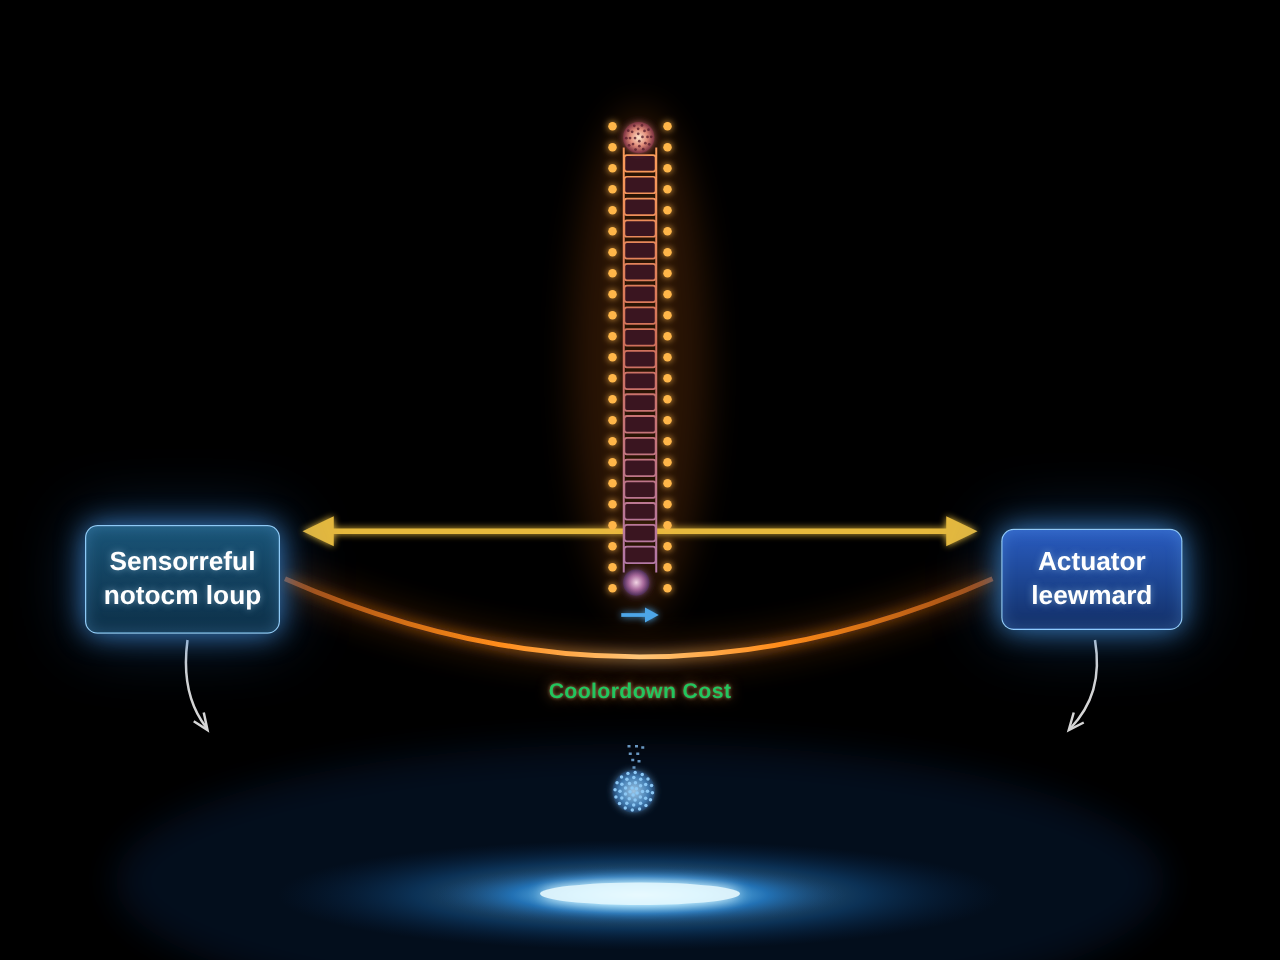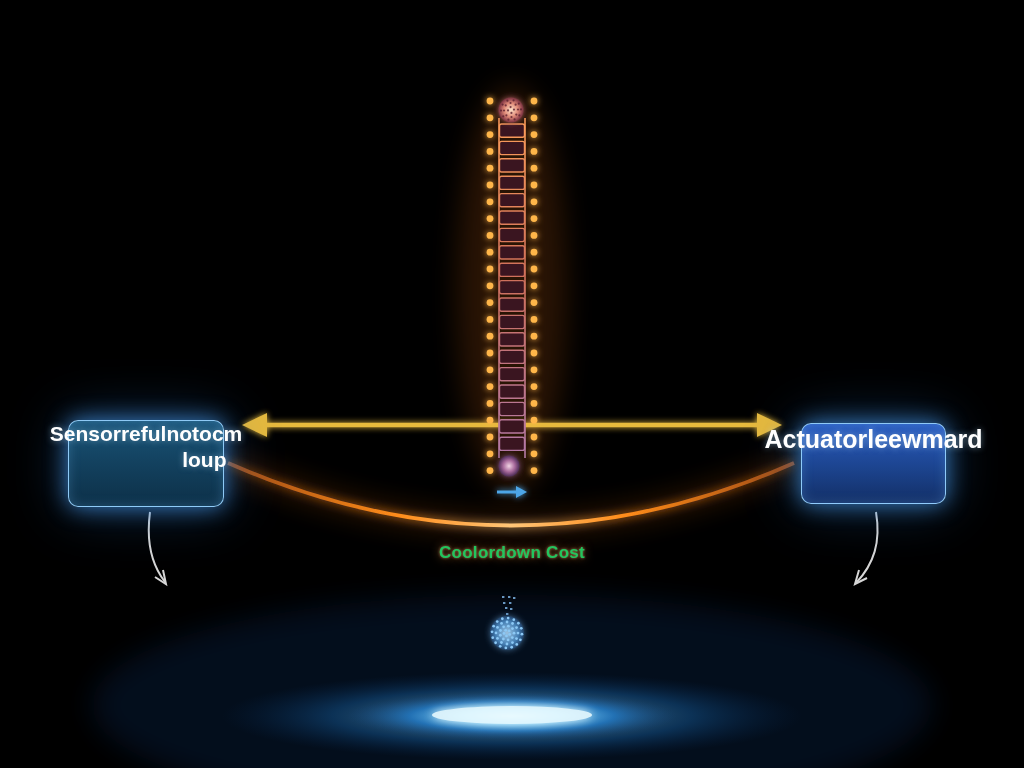--- a/index.html
+++ b/index.html
@@ -2,32 +2,32 @@
 <html><head>
 <meta charset="utf-8">
 <style>
   html,body{margin:0;padding:0;background:#000;}
   .stage{
     position:relative;width:1024px;height:768px;background:#000;overflow:hidden;
     font-family:"Liberation Sans",sans-serif;
   }
   .stage svg{position:absolute;left:0;top:0;}
   .box{
-    position:absolute;display:flex;align-items:flex-start;justify-content:center;
+    position:absolute;display:flex;flex-direction:column;align-items:center;justify-content:center;
     border-radius:10px;color:#fff;font-weight:bold;text-align:center;line-height:1.25;
     border:1.5px solid rgba(150,210,255,.95);
     box-shadow:0 0 22px rgba(70,150,230,.8),0 0 55px rgba(40,110,190,.45),inset 0 0 12px rgba(120,190,255,.25);
     text-shadow:0 0 6px rgba(180,225,255,.5);
   }
   .box-left{
     left:68px;top:420px;width:154px;height:85px;font-size:21px;
     background:linear-gradient(180deg,#1a5578 0%,#123f5c 55%,#0d3048 100%);
   }
   .box-right{
-    left:801px;top:423px;width:143px;height:79px;font-size:25px;
+    left:801px;top:423px;width:143px;height:79px;font-size:21px;
     background:linear-gradient(180deg,#2a5cc0 0%,#1c448f 55%,#132f66 100%);
   }
   .caption{
     position:absolute;left:512px;top:543px;transform:translateX(-50%);
     color:#22c55e;font-size:17px;font-weight:bold;letter-spacing:.3px;
     text-shadow:0 0 10px rgba(255,150,60,.55),0 0 3px rgba(255,200,140,.6);
     white-space:nowrap;
   }
 </style>
 </head>

